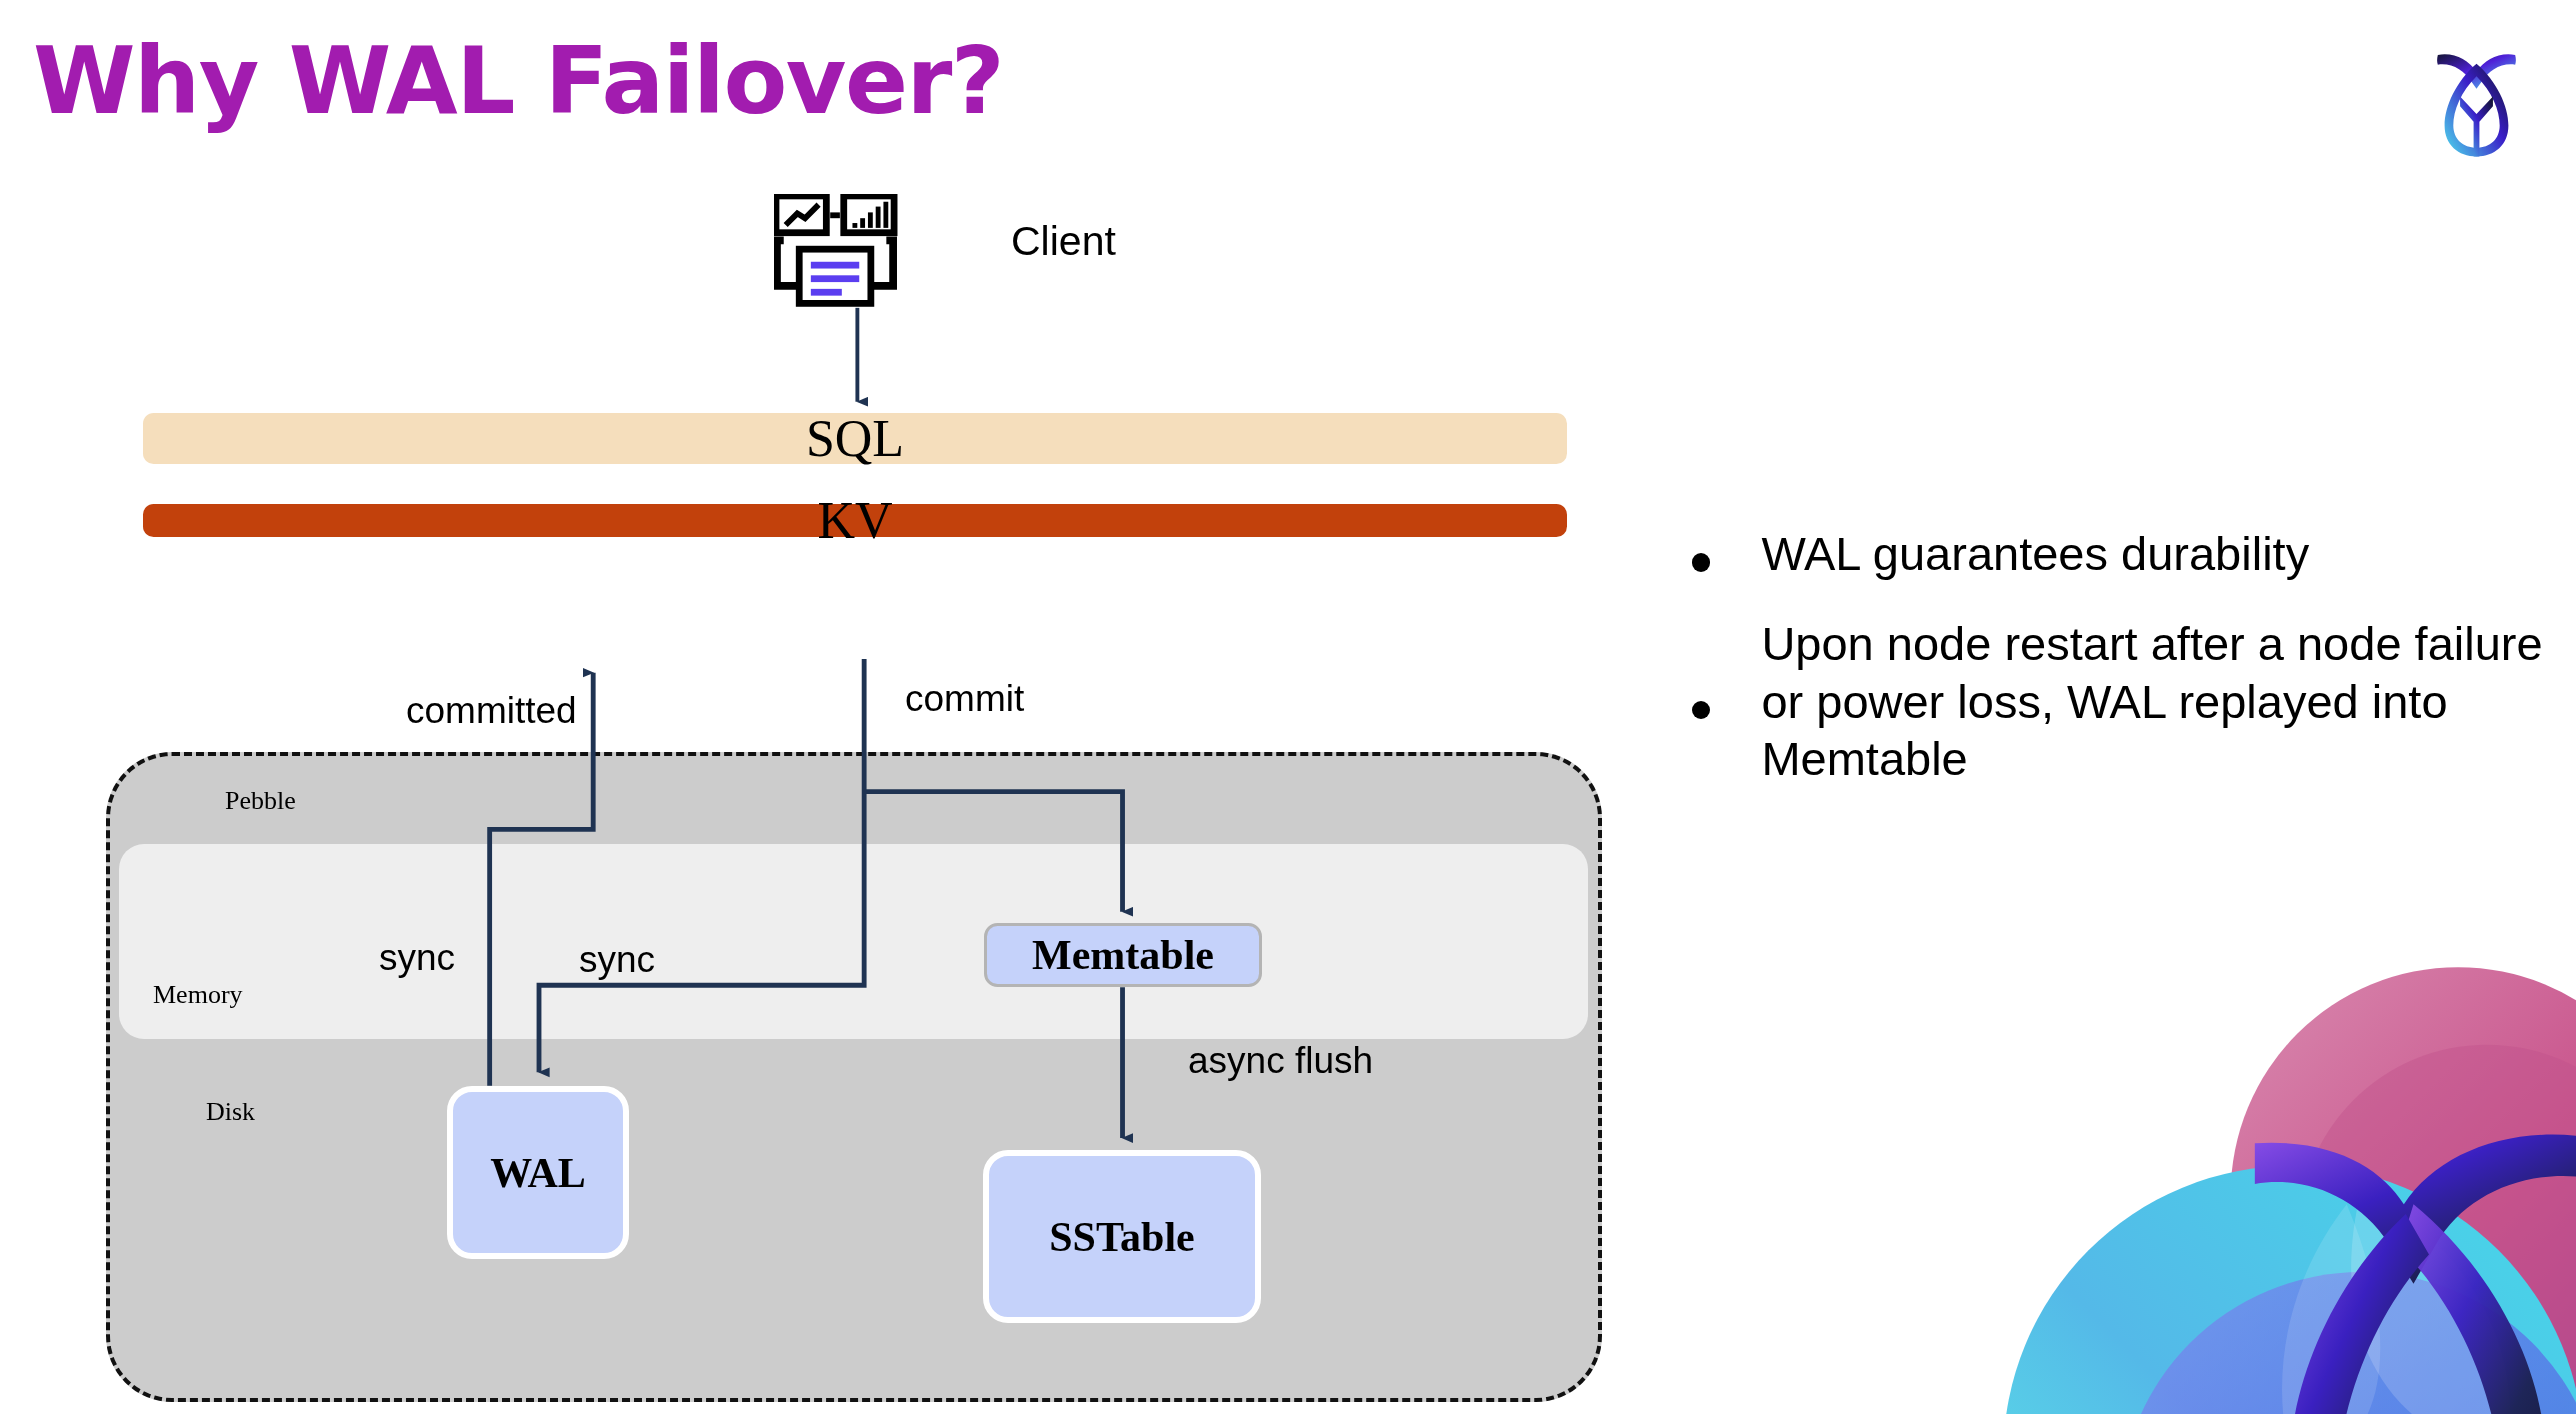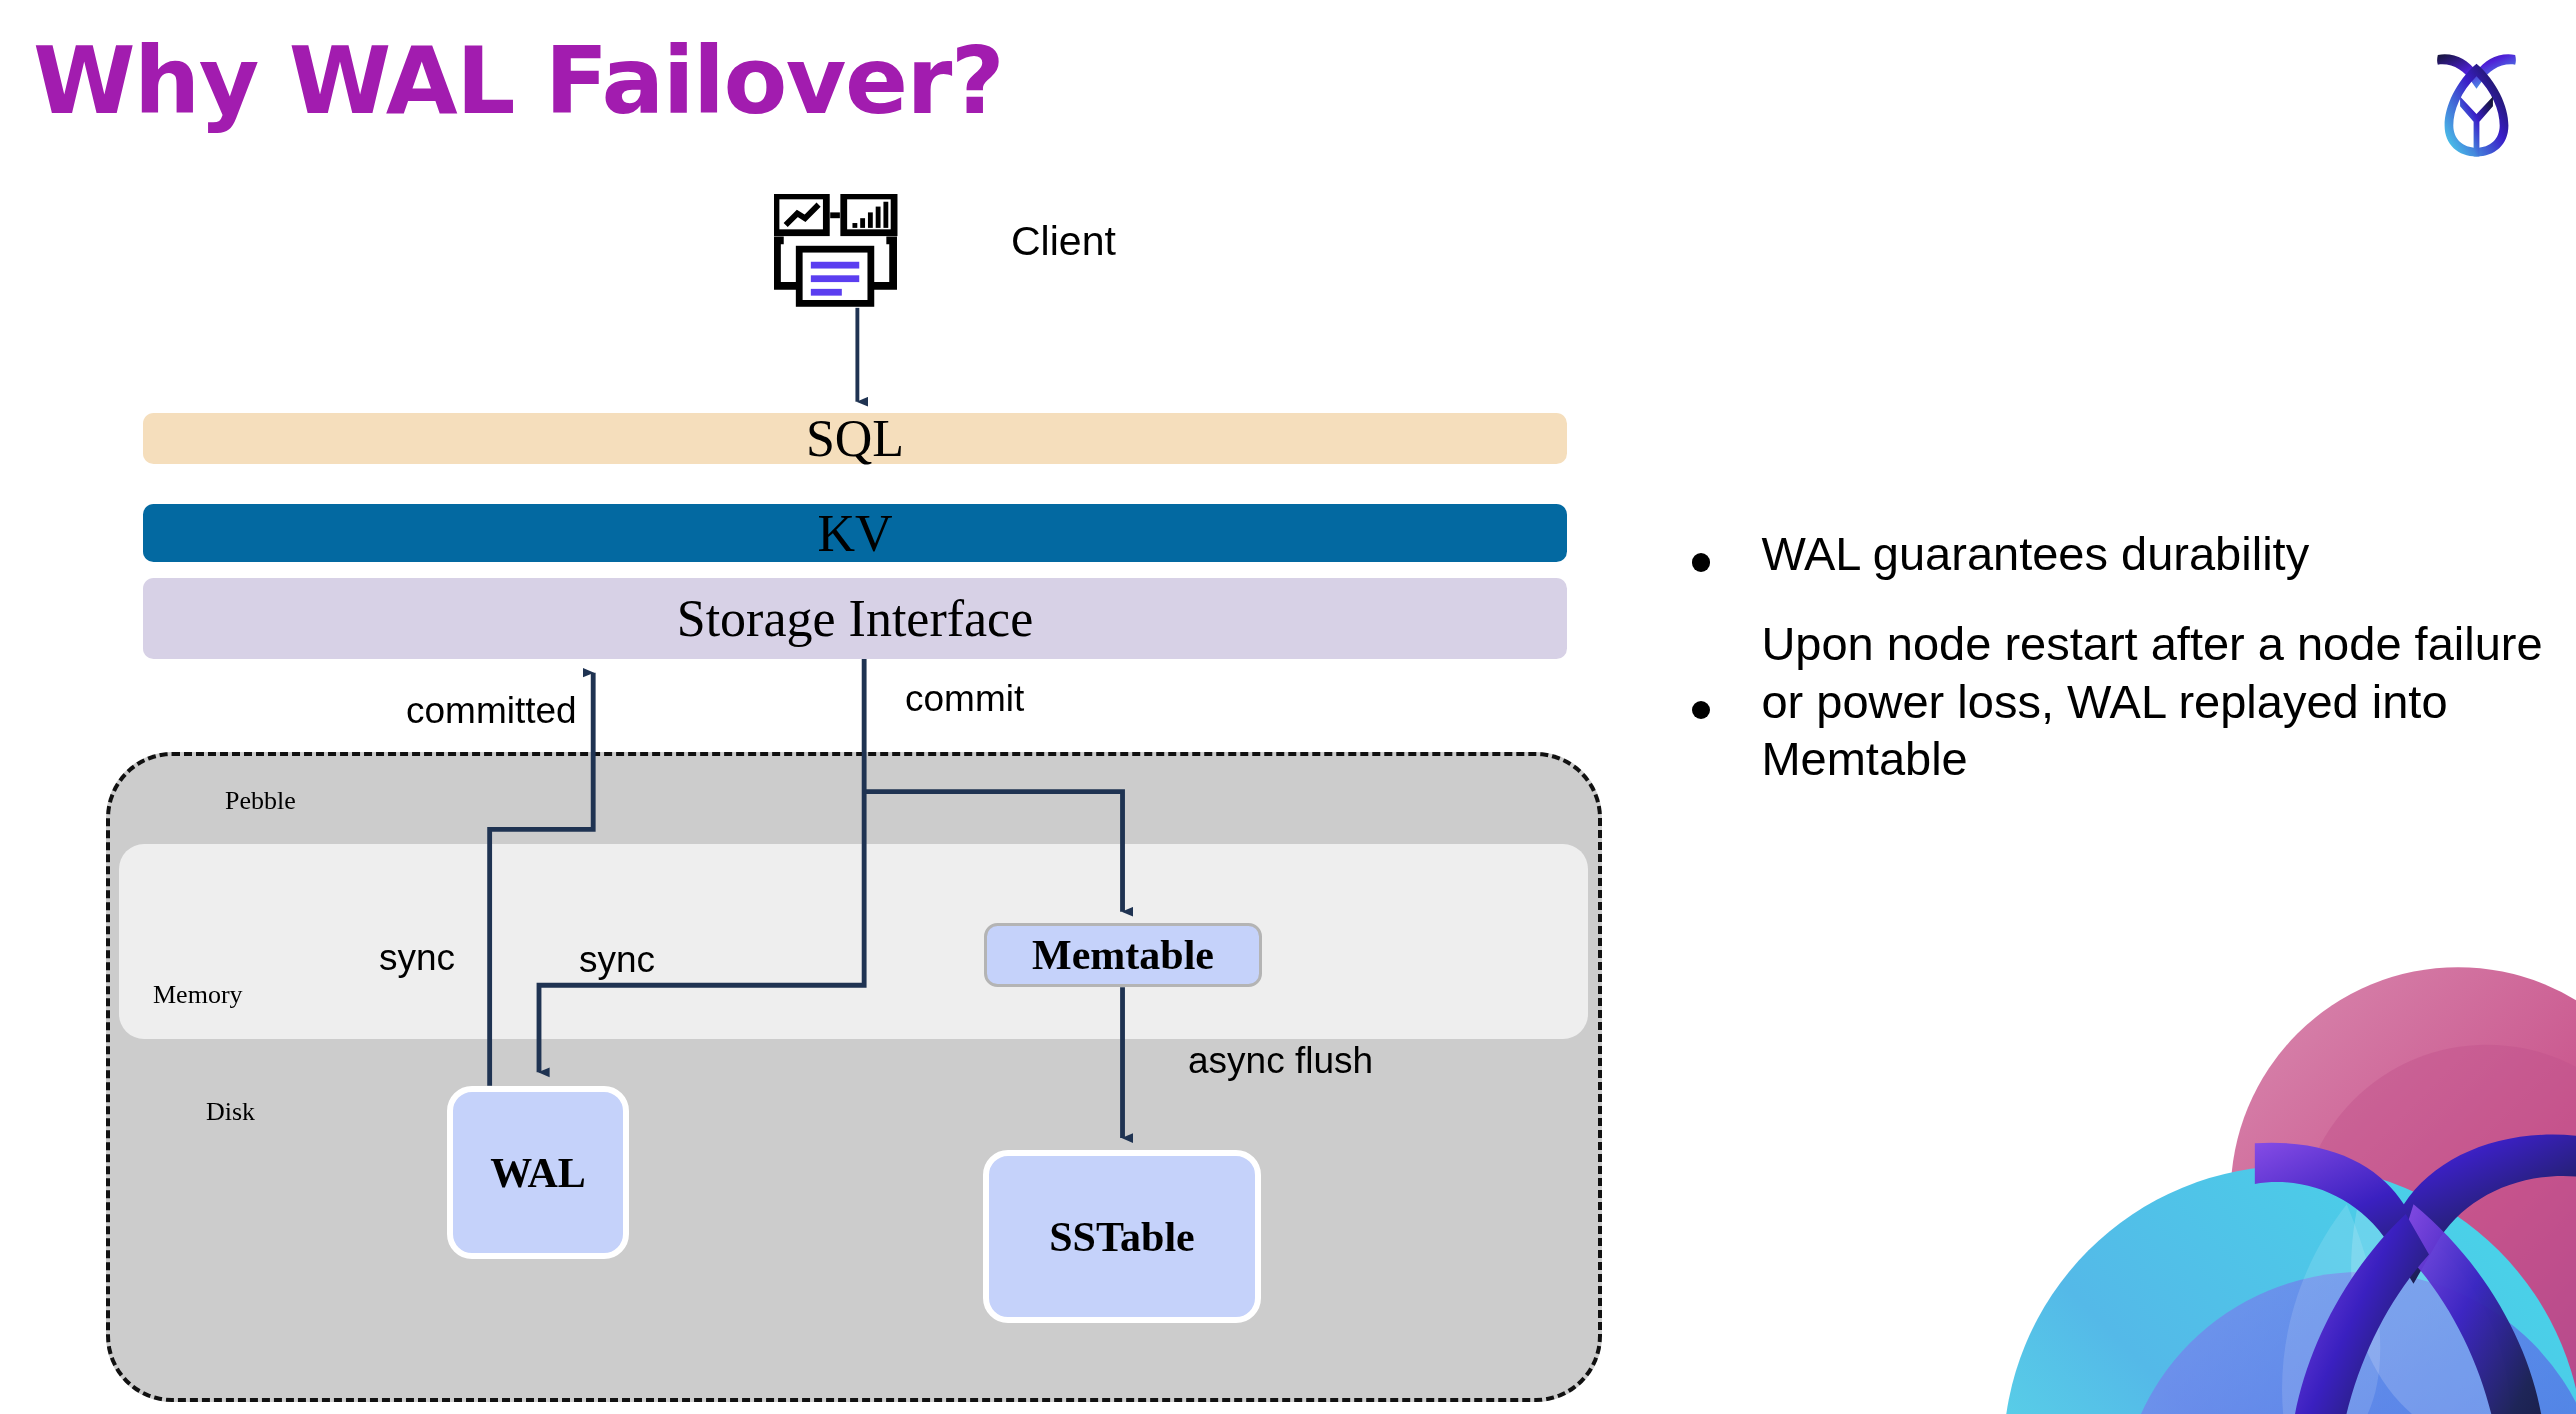--- a/index.html
+++ b/index.html
@@ -111,21 +111,21 @@
     position: absolute;
     border-radius: 10.6px;
     display: flex;
     align-items: center;
     justify-content: center;
     font-family: "Liberation Serif", serif;
     font-size: 52px;
     color: #000000;
   }
   #bar-sql { left: 143px; top: 413px; width: 1424px; height: 51px; background: #f5debc; }
-  #bar-kv  { left: 143px; top: 504px; width: 1424px; height: 58px; background: #0369a1; text-align: right; }
+  #bar-kv  { left: 143px; top: 504px; width: 1424px; height: 33px; background: #c2410c; text-align: right; }
   #bar-si  { left: 143px; top: 578px; width: 1424px; height: 81px; background: #d7d1e6; }
 
   
   #pebble-box {
     position: absolute;
     left: 106px;
     top: 752px;
     width: 1496px;
     height: 650px;
     background: #cccccc;
@@ -291,23 +291,20 @@
     <rect x="38" y="84" width="50" height="7" fill="#5b3ef0"></rect>
     <rect x="38" y="98" width="32" height="7" fill="#5b3ef0"></rect>
   </svg>
   <div id="client-label">Client</div>
 
   <div class="layer-bar" id="bar-sql">
     <span>SQL</span>
   </div>
   <div class="layer-bar" id="bar-kv">
     <span>KV</span>
-  </div>
-  <div class="layer-bar" id="bar-si">
-    <span>Storage Interface</span>
   </div>
 
   <div id="pebble-box"></div>
   <div id="memory-band"></div>
   <div class="zone-label" id="label-pebble">Pebble</div>
   <div class="zone-label" id="label-memory">Memory</div>
   <div class="zone-label" id="label-disk">Disk</div>
 
   <svg id="diagram" viewBox="0 0 2662 1462">
     <defs>

